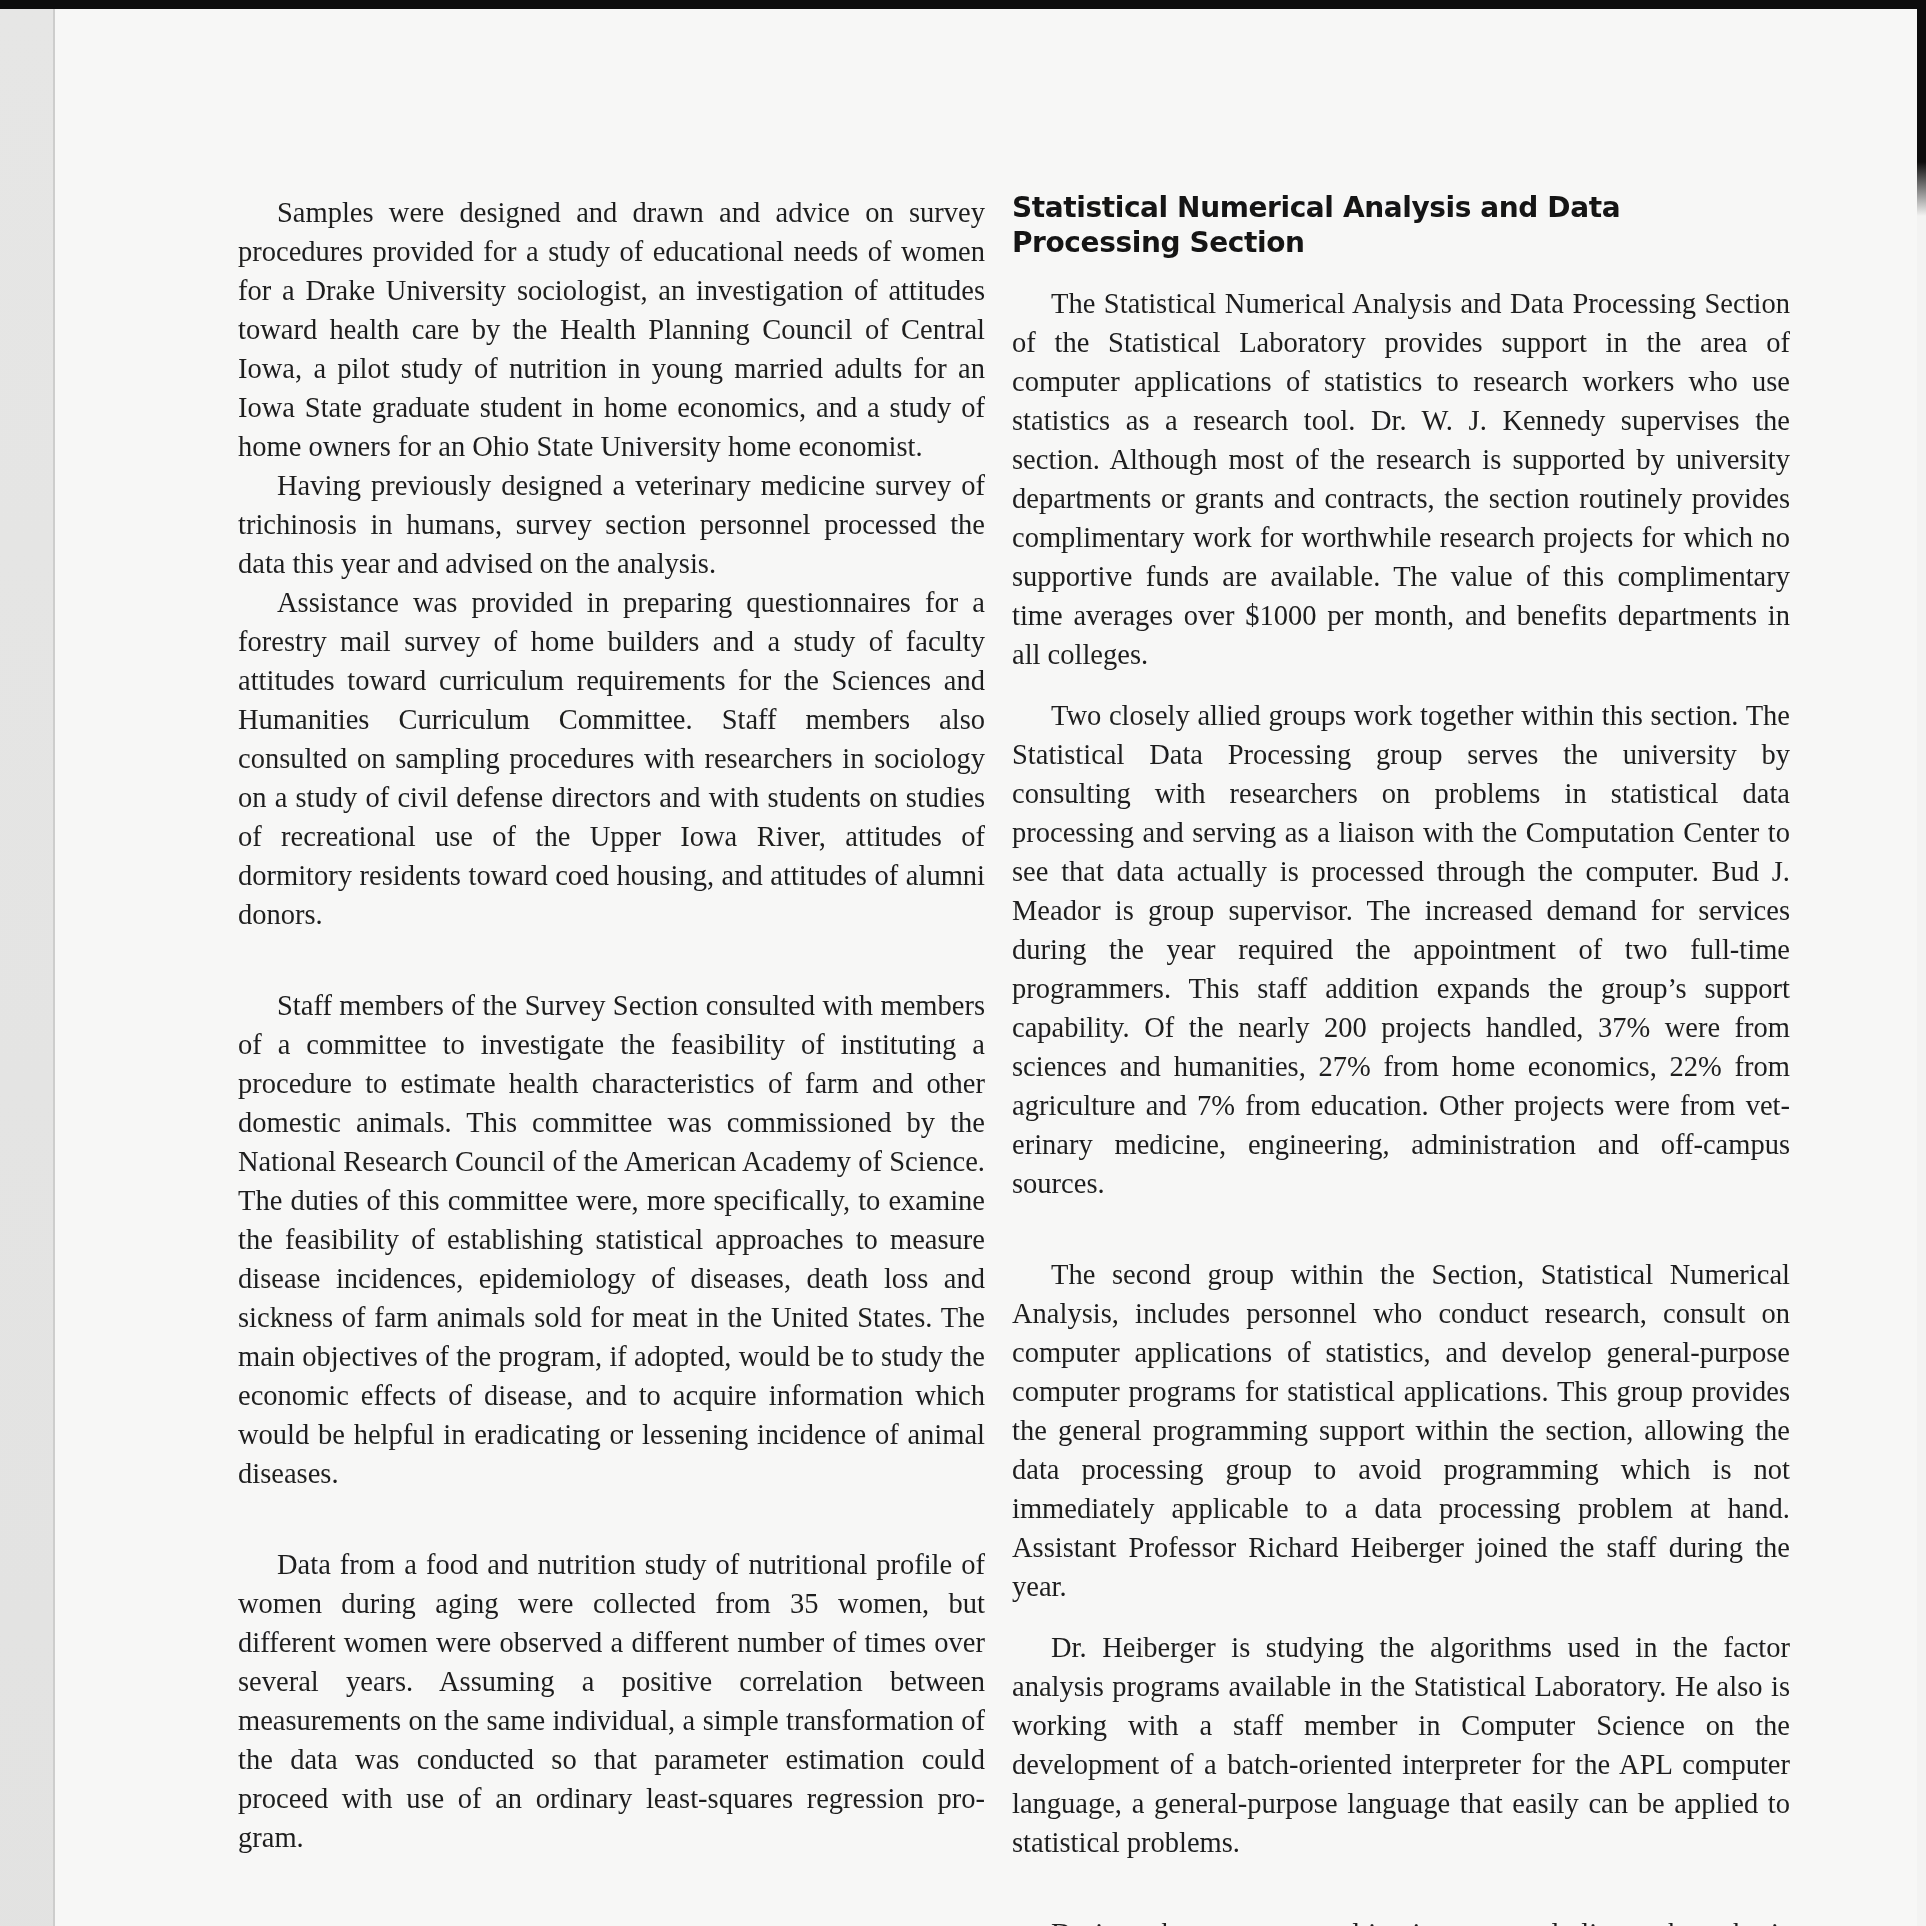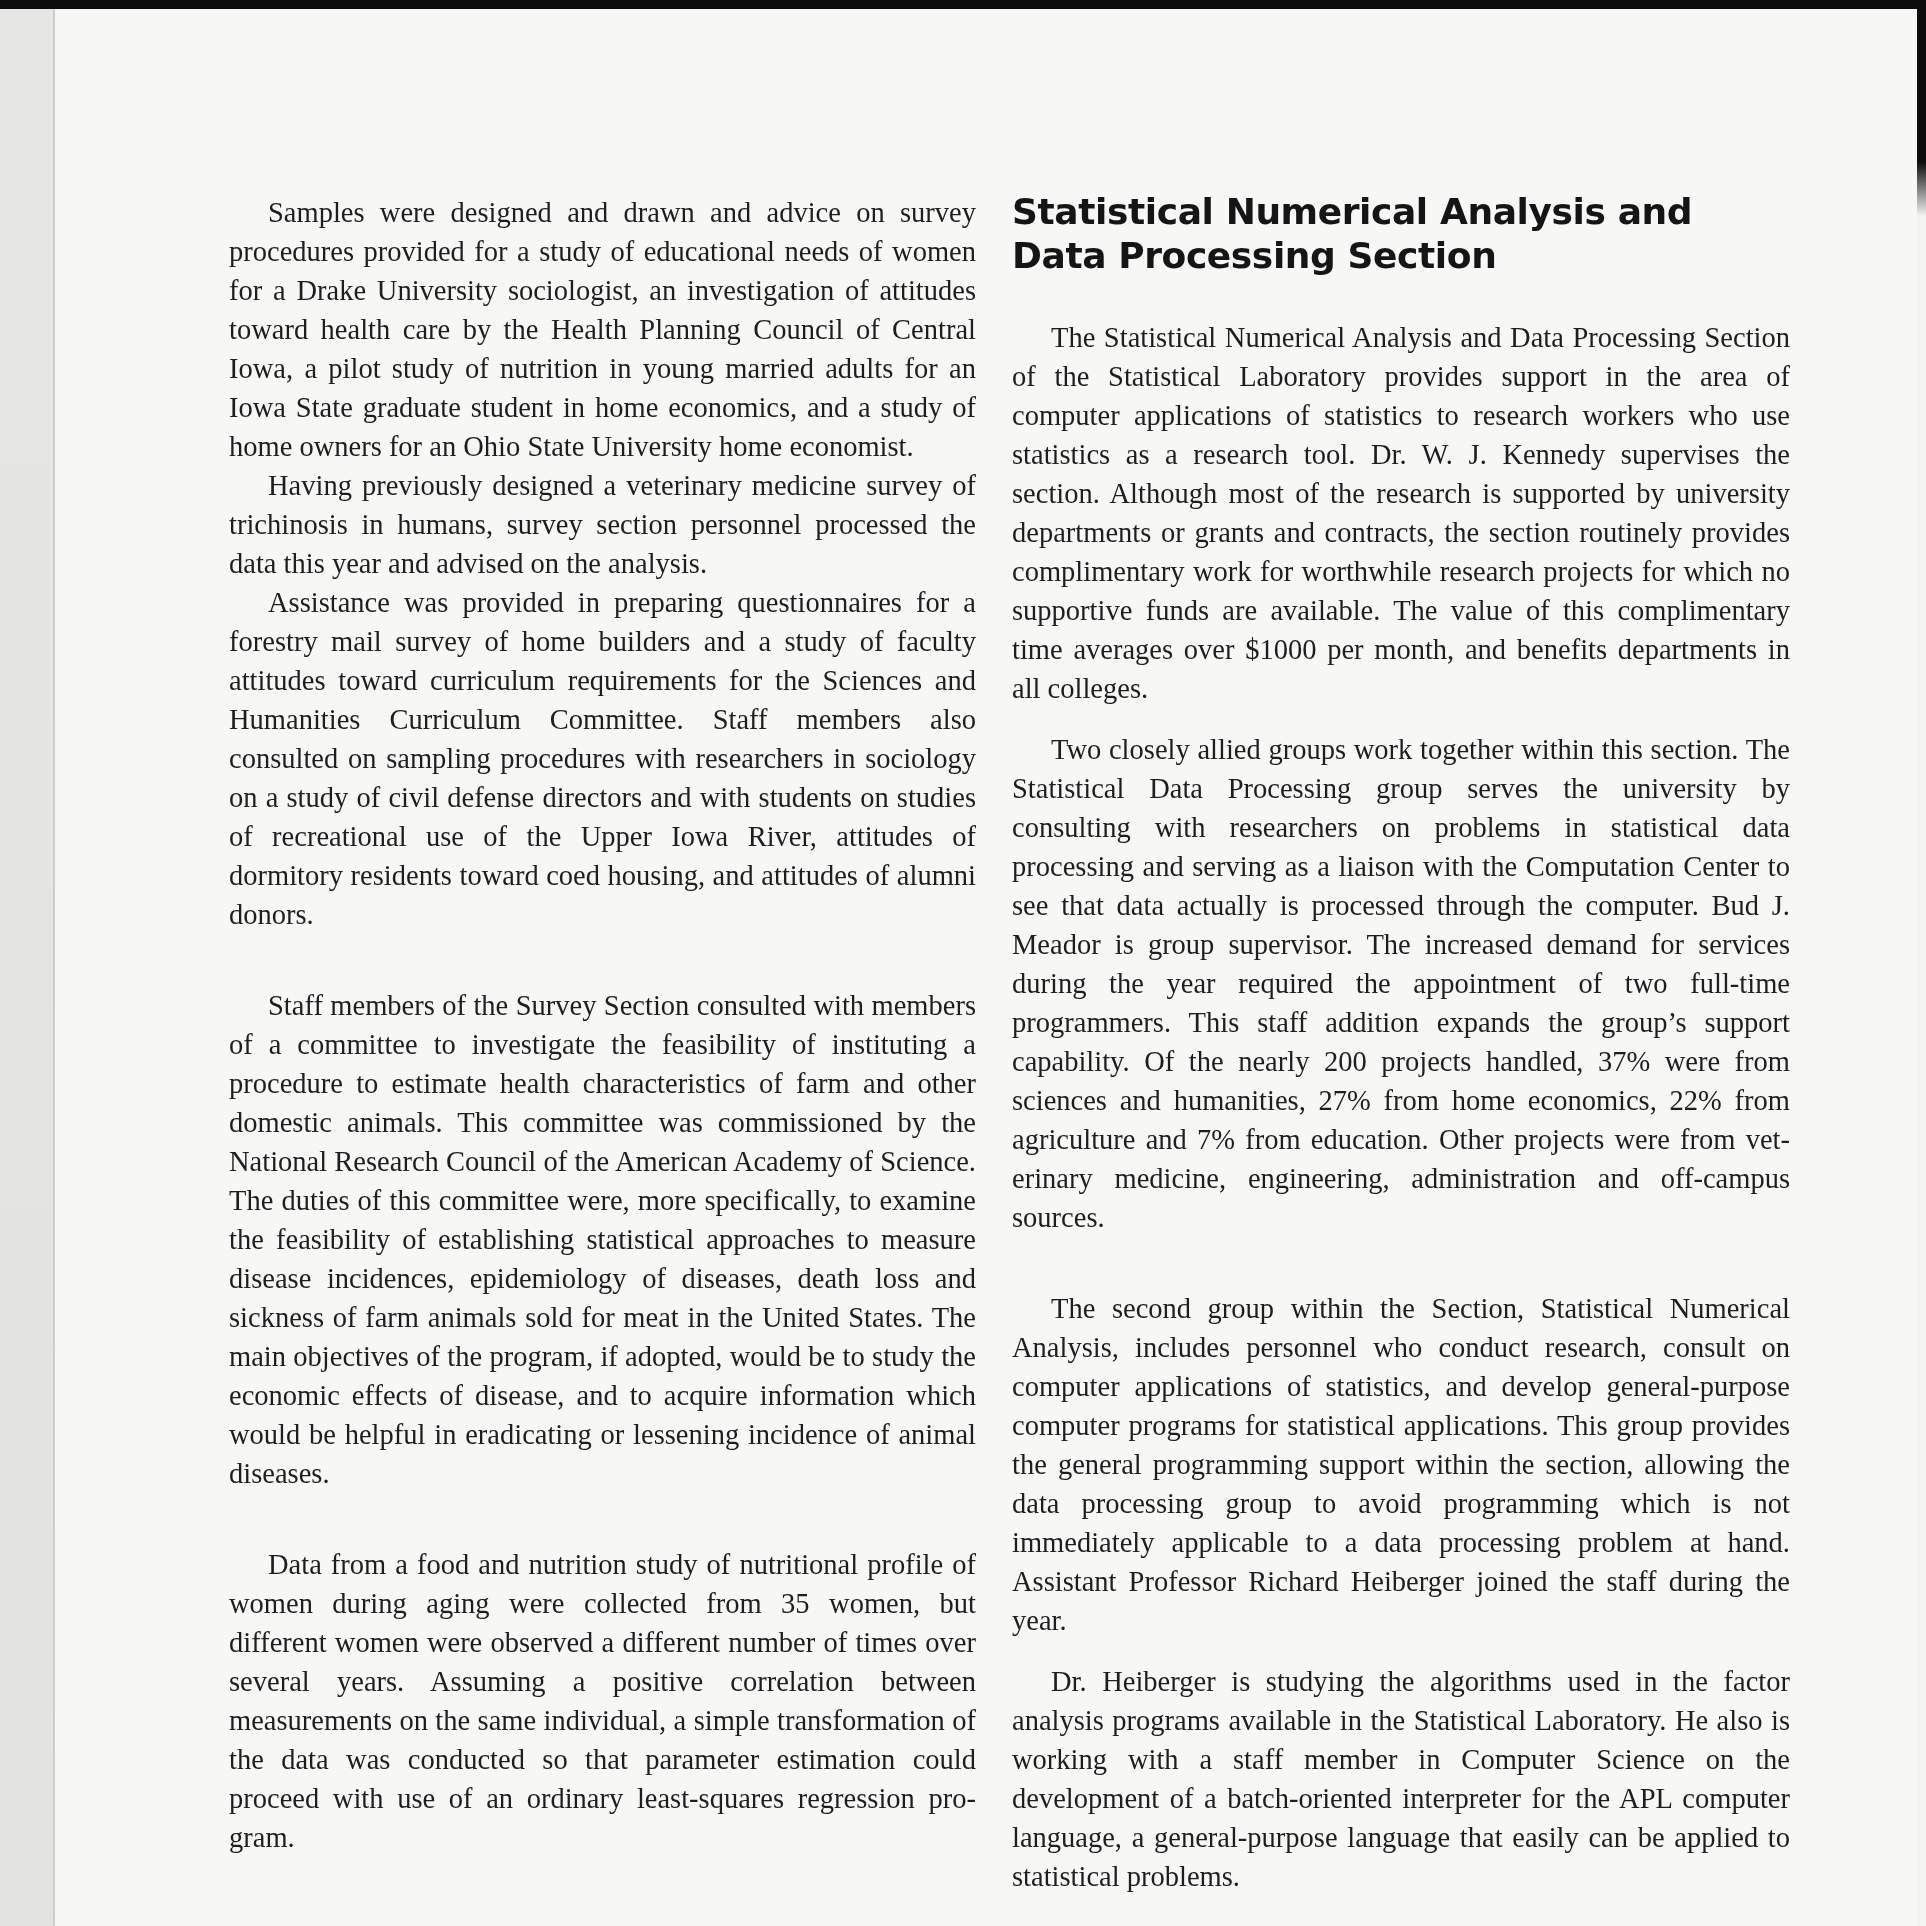--- a/index.html
+++ b/index.html
@@ -53,42 +53,42 @@
     position: absolute;
     top: 184px;
     font-family: "Liberation Serif", "DejaVu Serif", serif;
     font-size: 28.5px;
     line-height: 39px;
     color: #1e1e1e;
     text-align: justify;
     hyphens: manual;
   }
   .col-left {
-    left: 174px;
+    left: 183px;
     width: 747px;
   }
   .col-right {
     left: 957px;
     width: 778px;
   }
   .para {
     margin: 0;
     text-indent: 39px;
   }
   .gap-lg { }
   .gap-md { margin-top: 52px; }
   .gap-sm { margin-top: 22px; }
   .section-heading {
     font-family: "DejaVu Sans", "Liberation Sans", sans-serif;
     font-weight: bold;
-    font-size: 36px;
-    line-height: 44px;
+    font-size: 28px;
+    line-height: 35px;
     color: #151515;
     letter-spacing: -0.4px;
-    margin: -2.3px 0 40px 0;
+    margin: -2.3px 0 24px 0;
     text-align: left;
     text-indent: 0;
   }
 </style>
 </head>
 <body>
 
 <div class="scan-frame">
   <div class="top-border"></div>
   <div class="left-strip"></div>

